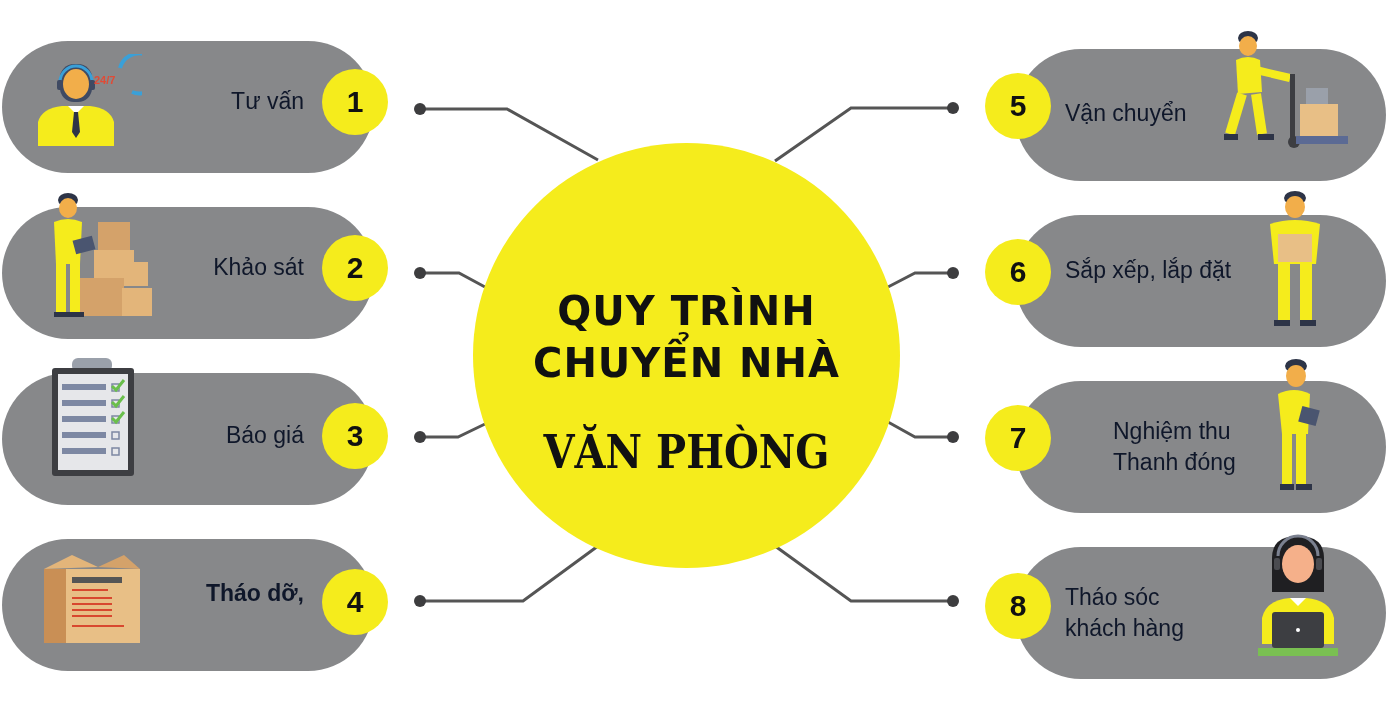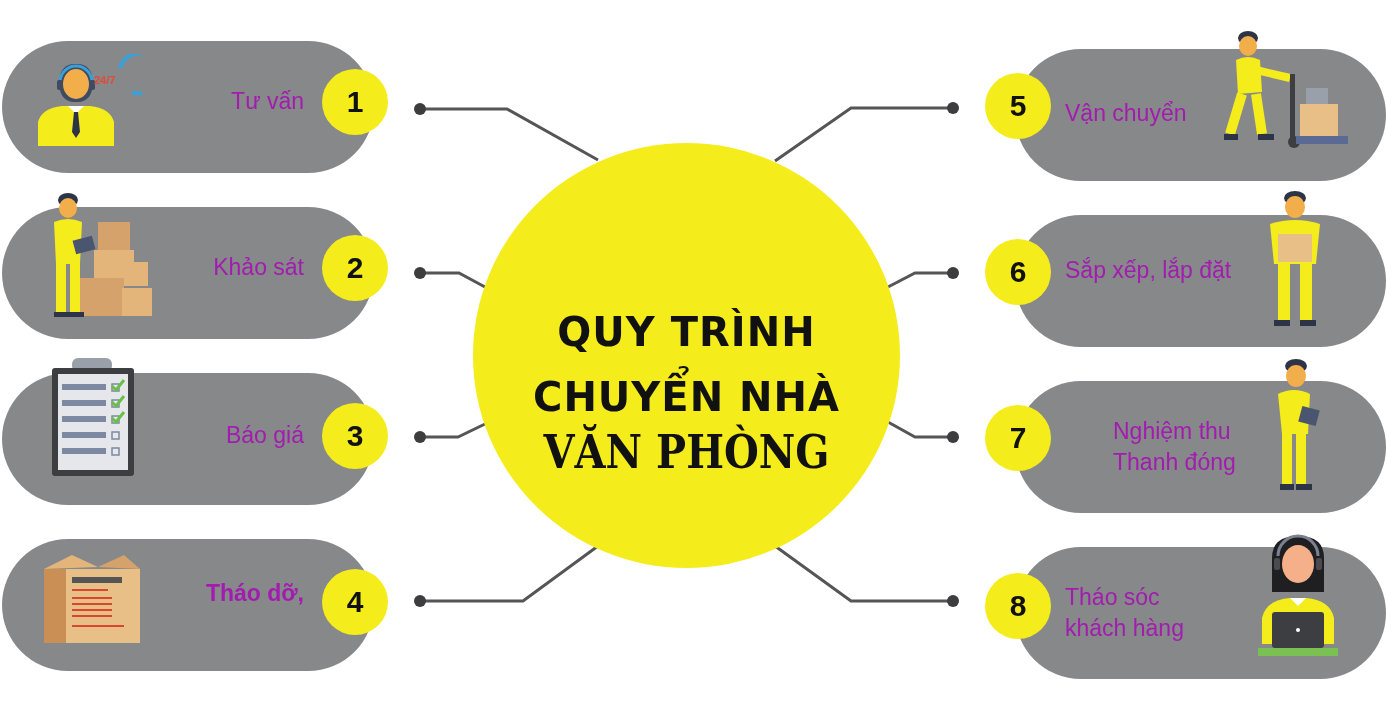--- a/index.html
+++ b/index.html
@@ -2,21 +2,21 @@
 <html><head>
 <meta charset="utf-8">
 <style>
   html,body{margin:0;padding:0;background:#ffffff;}
   body{width:1386px;height:713px;position:relative;overflow:hidden;font-family:"Liberation Sans",sans-serif;}
   .pill{position:absolute;width:372px;height:132px;background:#87888a;border-radius:66px;}
   .pill.left{left:2px;}
   .pill.right{left:1015px;width:371px;}
   .num{position:absolute;width:66px;height:66px;border-radius:50%;background:#f5ec1c;color:#111;
        font-family:"Liberation Sans",sans-serif;font-weight:bold;font-size:30px;display:flex;align-items:center;justify-content:center;}
-  .label{position:absolute;color:#a21caf;font-size:23px;line-height:31px;}
+  .label{position:absolute;color:#0f172a;font-size:23px;line-height:31px;}
   .label.left{text-align:right;}
   .center{position:absolute;left:473px;top:143px;width:427px;height:425px;border-radius:50%;background:#f5ec1c;}
   .title{position:absolute;left:473px;width:427px;text-align:center;color:#111;font-weight:bold;}
   .t1,.t2{font-family:"DejaVu Sans",sans-serif;font-size:40px;letter-spacing:1px;}
   .t3{font-family:"DejaVu Serif",serif;font-size:40px;transform:scaleY(1.15);}
   svg.lines{position:absolute;left:0;top:0;}
   .icon{position:absolute;}
 </style>
 </head>
 <body>
@@ -38,22 +38,22 @@
     <circle cx="420" cy="437" r="6"></circle>
     <circle cx="420" cy="601" r="6"></circle>
     <circle cx="953" cy="108" r="6"></circle>
     <circle cx="953" cy="273" r="6"></circle>
     <circle cx="953" cy="437" r="6"></circle>
     <circle cx="953" cy="601" r="6"></circle>
   </g>
 </svg>
 
 <div class="center"></div>
-<div class="title t1" style="top:288px;margin-top:21px;">QUY TRÌNH</div>
-<div class="title t2" style="top:374px;">CHUYỂN NHÀ</div>
+<div class="title t1" style="top:288px;">QUY TRÌNH</div>
+<div class="title t2" style="top:340px;">CHUYỂN NHÀ</div>
 <div class="title t3" style="top:428px;">VĂN PHÒNG</div>
 
 <div class="pill left" style="top:41px;"></div>
 <svg class="icon" style="left:32px;top:54px;" width="110" height="95">
   <rect x="28" y="10" width="32" height="38" rx="14" fill="#3f4a63"></rect>
   <ellipse cx="44" cy="30" rx="13" ry="15" fill="#f2ae4a"></ellipse>
   <path d="M28 28 a16 16 0 0 1 32 0" stroke="#3aa0d8" stroke-width="3" fill="none"></path>
   <rect x="25" y="26" width="6" height="10" rx="2" fill="#3f4a63"></rect>
   <rect x="57" y="26" width="6" height="10" rx="2" fill="#3f4a63"></rect>
   <path d="M6 92 L6 68 Q10 54 30 52 L58 52 Q78 54 82 68 L82 92 Z" fill="#f5ec1c"></path>

